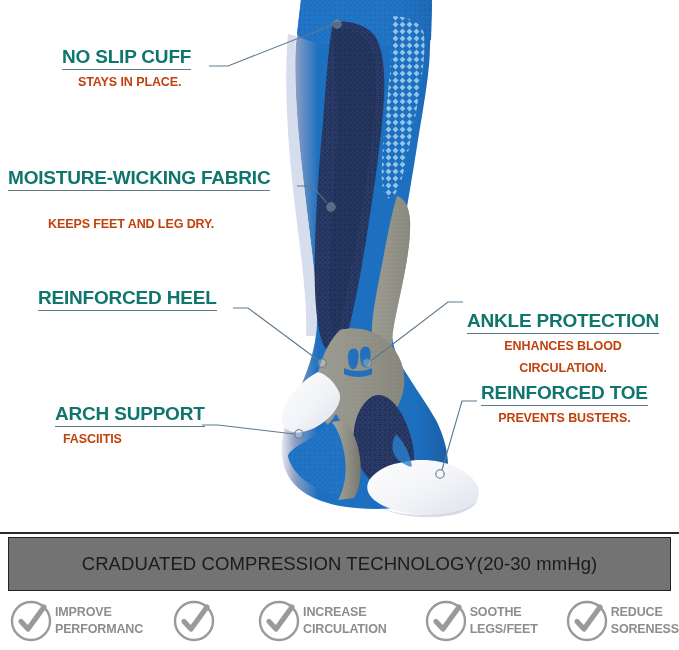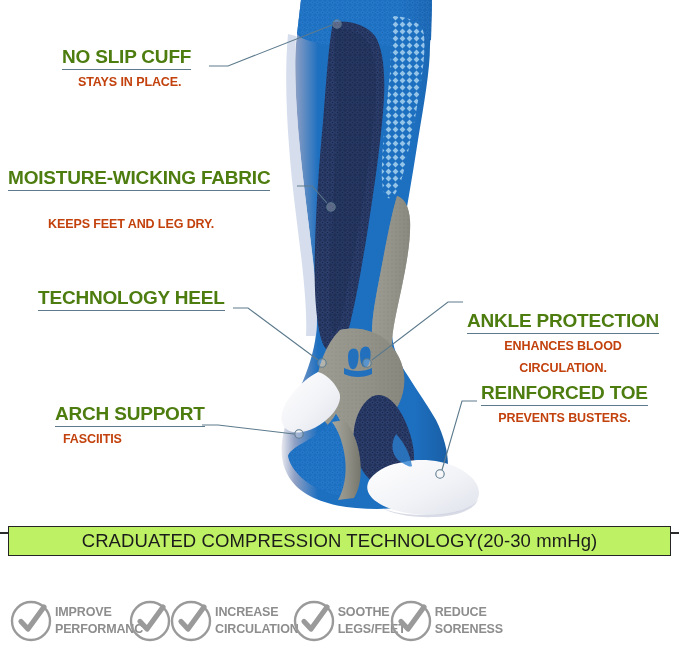--- a/index.html
+++ b/index.html
@@ -30,21 +30,21 @@
   #sock-figure svg { display: block; }
 
   
   .callout {
     position: absolute;
     white-space: nowrap;
   }
   .callout .title {
     font-size: 19px;
     font-weight: bold;
-    color: #4d7c0f;
+    color: #0f766e;
     letter-spacing: -0.2px;
     line-height: 1.05;
     padding-bottom: 2px;
     border-bottom: 1.6px solid #5c7a8c;
     display: inline-block;
   }
   .callout .sub {
     font-size: 12.5px;
     font-weight: bold;
     color: #c2410c;
@@ -60,28 +60,28 @@
   #callout-moisture  { left: 8px;   top: 168px; }
   #callout-heel      { left: 38px;  top: 288px; }
   #callout-arch      { left: 55px;  top: 404px; }
   #callout-ankle     { left: 467px; top: 279px; margin-top: 32px; }
   #callout-toe       { left: 481px; top: 383px; }
 
   
   #banner {
     position: absolute;
     left: 8px;
-    top: 526px;
+    top: 537px;
     width: 663px;
-    height: 30px;
+    height: 54px;
     border: 1.6px solid #242424;
     display: flex;
     align-items: center;
     justify-content: center;
-    background: #bef264;
+    background: #737373;
   }
   #banner .banner-text {
     font-size: 18.5px;
     color: #1b1b1b;
     letter-spacing: 0.1px;
     font-weight: normal;
   }
 
   #divider-top {
     position: absolute;
@@ -94,20 +94,21 @@
 
   
   #benefits {
     position: absolute;
     left: 0;
     top: 592px;
     width: 679px;
     height: 58px;
     display: flex;
     align-items: center;
+    justify-content: space-between;
   }
   .benefit {
     display: flex;
     align-items: center;
     flex: 0 0 auto;
     position: relative;
   }
   .benefit .check-wrap {
     width: 46px;
     height: 46px;
@@ -366,21 +367,21 @@
     <div class="title">NO SLIP CUFF</div>
     <div class="sub" style="padding-left:16px;">STAYS IN PLACE.</div>
   </div>
 
   <div class="callout align-left" id="callout-moisture">
     <div class="title">MOISTURE-WICKING FABRIC</div>
     <div class="sub" style="padding-left:40px;margin-top:24px;">KEEPS FEET AND LEG DRY.</div>
   </div>
 
   <div class="callout align-left" id="callout-heel">
-    <div class="title">TECHNOLOGY HEEL</div>
+    <div class="title">REINFORCED HEEL</div>
   </div>
 
   <div class="callout align-left" id="callout-arch">
     <div class="title">ARCH SUPPORT</div>
     <div class="sub" style="padding-left:8px;">FASCIITIS</div>
   </div>
 
   <div class="callout align-center" id="callout-ankle">
     <div class="title">ANKLE PROTECTION</div>
     <div class="sub">ENHANCES BLOOD</div>

